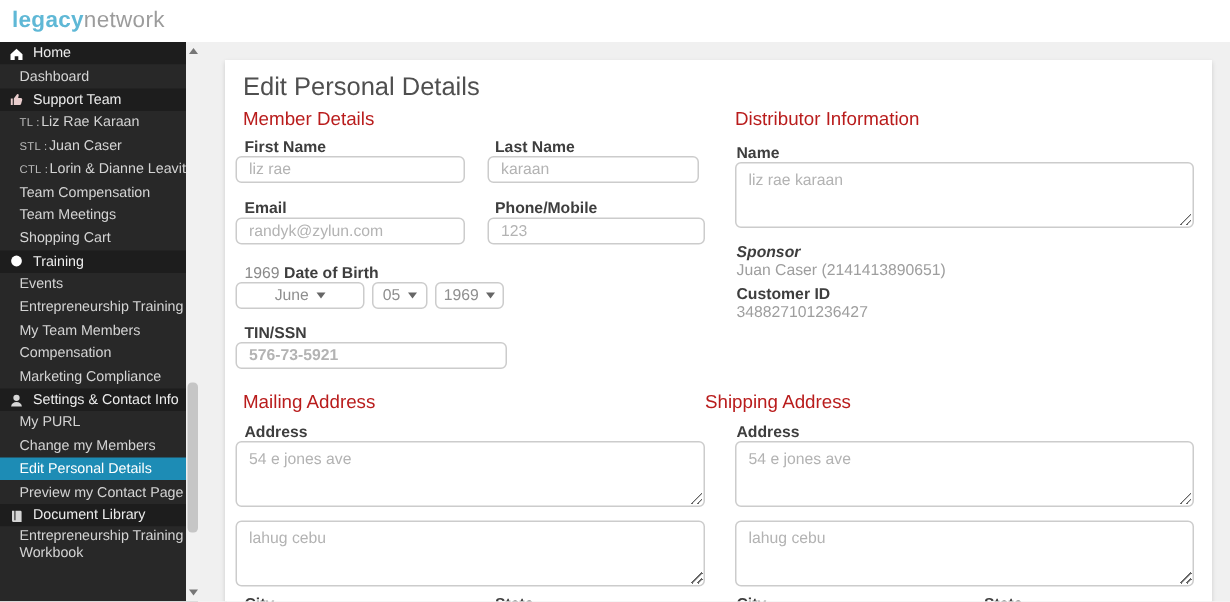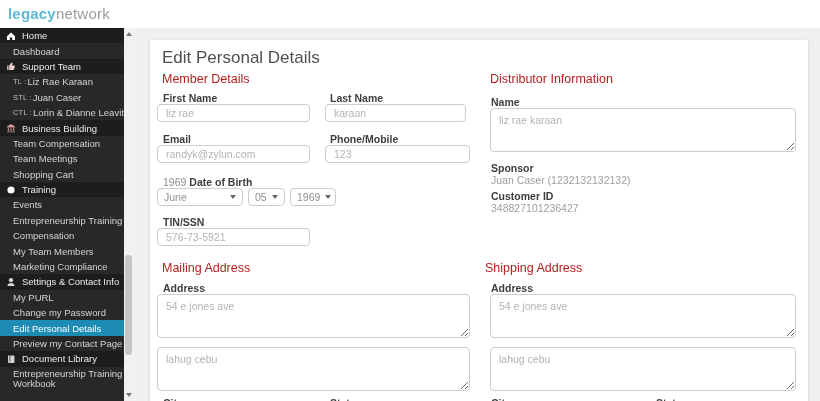--- a/index.html
+++ b/index.html
@@ -39,21 +39,21 @@
         box-shadow:0 1px 3px rgba(0,0,0,.15);}
   .page-title{position:absolute;left:12px;top:8px;font-size:17px;color:#4f4f4f;font-weight:400;}
   .sec-head{position:absolute;font-size:12.5px;color:#b91c1c;font-weight:400;}
   .lbl{position:absolute;font-size:10.5px;font-weight:700;color:#3e3e3e;}
   .val-txt{position:absolute;font-size:10.5px;color:#9e9e9e;font-weight:400;}
   .inp{position:absolute;height:18px;border:1px solid #cccccc;border-radius:4px;background:#fff;
        font-family:"Liberation Sans",sans-serif;font-size:10.5px;color:#b3b3b3;padding:4px 8px;box-sizing:border-box;outline:none;}
   .ta{position:absolute;border:1px solid #cccccc;border-radius:4px;background:#fff;
       font-family:"Liberation Sans",sans-serif;font-size:10.5px;color:#b3b3b3;padding:5px 8px;box-sizing:border-box;outline:none;resize:both;}
   .select{position:absolute;height:18px;border:1px solid #cccccc;border-radius:4px;background:#fff;
-      display:flex;align-items:center;justify-content:space-between;padding:0 6px;box-sizing:border-box;
+      display:flex;align-items:center;justify-content:center;padding:0 6px;box-sizing:border-box;
       font-size:10.5px;color:#8f8f8f;cursor:pointer;}
   .sel-caret{width:0;height:0;border-left:3.5px solid transparent;border-right:3.5px solid transparent;border-top:4px solid #666;margin-left:5px;}
   .dob-lbl .dob-pfx{font-weight:400;color:#8a8a8a;margin-right:3px;}
 </style>
 </head>
 <body>
 
 <div class="screen">
 
   <div class="topbar">
@@ -90,28 +90,20 @@
     </div>
     <div class="sb-row">
       <span class="pfx">STL :</span>
       <span>Juan Caser</span>
     </div>
     <div class="sb-row">
       <span class="pfx">CTL :</span>
       <span>Lorin &amp; Dianne Leavitt</span>
     </div>
 
-    <div class="sb-row header">
-      <span class="icn icn-bank">
-          <svg viewBox="0 0 10 10">
-            <path d="M1 3.6 5 1l4 2.6v.8H1zM1.8 5.2h1.2v2.6H1.8zM4.4 5.2h1.2v2.6H4.4zM7 5.2h1.2v2.6H7zM1 8.4h8v.9H1z"></path>
-          </svg>
-        </span>
-      <span>Business Building</span>
-    </div>
     <div class="sb-row">
         <span>Team Compensation</span>
       </div>
     <div class="sb-row">
         <span>Team Meetings</span>
       </div>
     <div class="sb-row">
         <span>Shopping Cart</span>
       </div>
 
@@ -123,43 +115,43 @@
         </span>
       <span>Training</span>
     </div>
     <div class="sb-row">
         <span>Events</span>
       </div>
     <div class="sb-row">
         <span>Entrepreneurship Training</span>
       </div>
     <div class="sb-row">
+        <span>My Team Members</span>
+      </div>
+    <div class="sb-row">
         <span>Compensation</span>
-      </div>
-    <div class="sb-row">
-        <span>My Team Members</span>
       </div>
     <div class="sb-row">
         <span>Marketing Compliance</span>
       </div>
 
     <div class="sb-row header">
       <span class="icn icn-person">
           <svg viewBox="0 0 10 10">
             <circle cx="5" cy="3.2" r="2.1"></circle>
             <path d="M1.4 9c.2-2 1.7-3 3.6-3s3.4 1 3.6 3z"></path>
           </svg>
         </span>
       <span>Settings &amp; Contact Info</span>
     </div>
     <div class="sb-row">
         <span>My PURL</span>
       </div>
     <div class="sb-row">
-        <span>Change my Password</span>
+        <span>Change my Members</span>
       </div>
     <div class="sb-row selected">
       <span>Edit Personal Details</span>
       <span class="caret-left"></span>
     </div>
     <div class="sb-row">
         <span>Preview my Contact Page</span>
       </div>
 
     <div class="sb-row header">
@@ -207,38 +199,38 @@
     <div class="select" style="left:98px;top:148px;width:37px;">
       <span>05</span>
       <span class="sel-caret"></span>
     </div>
     <div class="select" style="left:140px;top:148px;width:46px;">
       <span>1969</span>
       <span class="sel-caret"></span>
     </div>
 
     <div class="lbl" style="left:13px;top:176px;">TIN/SSN</div>
-    <input class="inp" style="left: 7px; top: 188px; width: 153px;" value="576-73-5921">
+    <input class="inp" style="left: 7px; top: 188px; width: 181px; font-weight: bold;" value="576-73-5921">
 
     <div class="sec-head" style="left:340px;top:32px;">Distributor Information</div>
     <div class="lbl" style="left:341px;top:56px;">Name</div>
     <textarea class="ta" style="left: 340px; top: 68px; width: 306px; height: 44px;">liz rae karaan</textarea>
-    <div class="lbl" style="left:341px;top:122px;">Sponsor</div>
-    <div class="val-txt" style="left:341px;top:134px;">Juan Caser (1232132132132)</div>
+    <div class="lbl" style="left:341px;top:122px;font-style:italic;">Sponsor</div>
+    <div class="val-txt" style="left:341px;top:134px;">Juan Caser (2141413890651)</div>
     <div class="lbl" style="left:341px;top:150px;">Customer ID</div>
     <div class="val-txt" style="left:341px;top:162px;">348827101236427</div>
 
     <div class="sec-head" style="left:12px;top:221px;">Mailing Address</div>
     <div class="lbl" style="left:13px;top:242px;">Address</div>
     <textarea class="ta" style="left: 7px; top: 254px; width: 313px; height: 44px;">54 e jones ave</textarea>
     <textarea class="ta" style="left: 7px; top: 307px; width: 313px; height: 44px;">lahug cebu</textarea>
     <div class="lbl" style="left:13px;top:357px;">City</div>
     <div class="lbl" style="left:180px;top:357px;">State</div>
 
-    <div class="sec-head" style="left:335px;top:221px;">Shipping Address</div>
+    <div class="sec-head" style="left:320px;top:221px;">Shipping Address</div>
     <div class="lbl" style="left:341px;top:242px;">Address</div>
     <textarea class="ta" style="left: 340px; top: 254px; width: 306px; height: 44px;">54 e jones ave</textarea>
     <textarea class="ta" style="left: 340px; top: 307px; width: 306px; height: 44px;">lahug cebu</textarea>
     <div class="lbl" style="left:341px;top:357px;">City</div>
     <div class="lbl" style="left:506px;top:357px;">State</div>
 
   </div>
 </div>
 
 </body></html>

